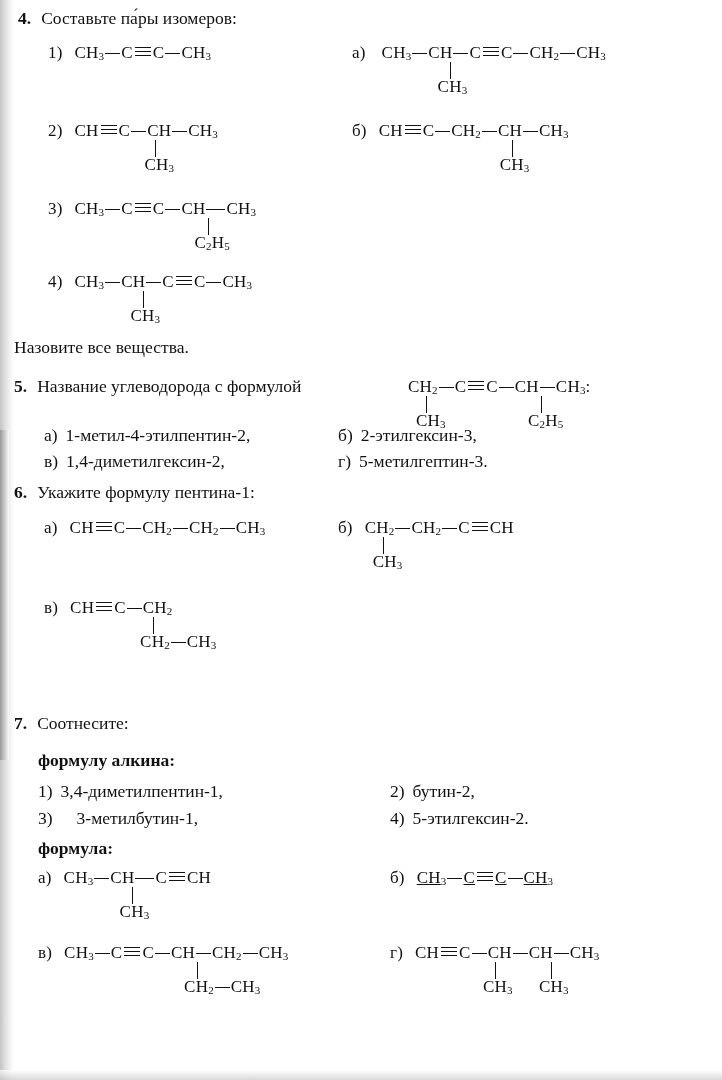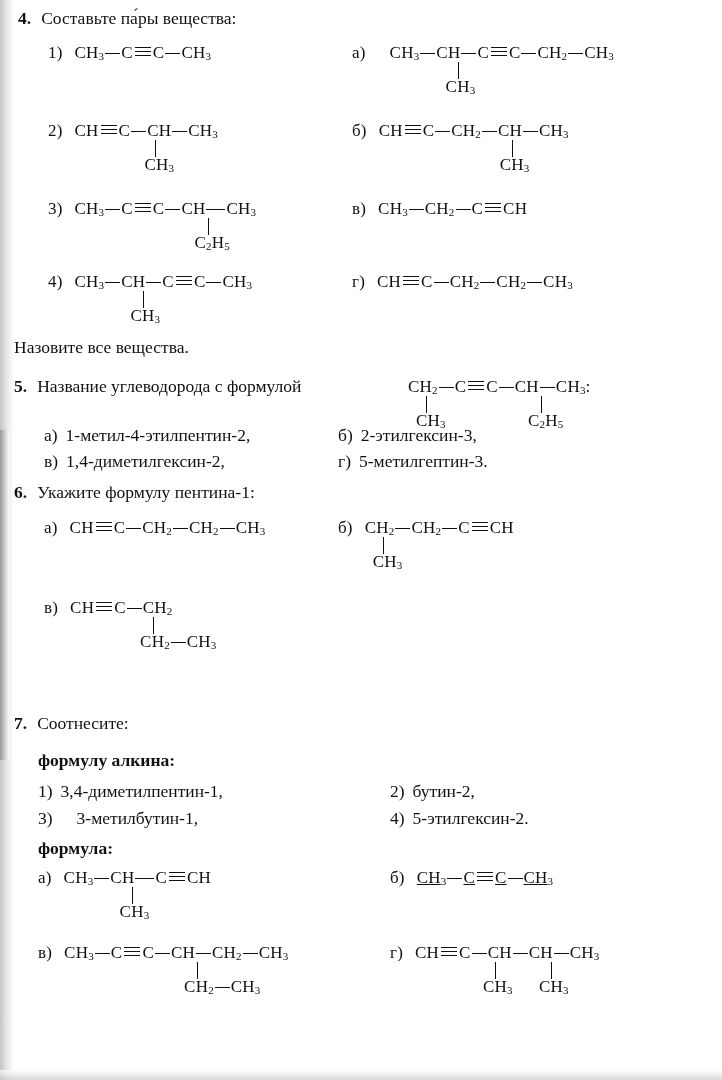--- a/index.html
+++ b/index.html
@@ -55,21 +55,21 @@
 <body>
 
 <div class="scan-left"></div>
 <div class="scan-left2"></div>
 <div class="scan-bottom"></div>
 
 <div class="page">
 
   <div class="task" style="left:18px; top:8px;">
     <span class="num txt">4.</span>
-    <span class="txt" style="margin-left:6px;">Составьте па́ры вещества:</span>
+    <span class="txt" style="margin-left:6px;">Составьте па́ры изомеров:</span>
   </div>
 
   <div class="task" style="left:48px; top:43px;">
     <span class="f">1)</span>
     <span class="f" style="margin-left:8px;">CH<sub>3</sub><span class="bond"></span>C<span class="tbond"><i></i></span>C<span class="bond"></span>CH<sub>3</sub></span>
   </div>
 
   <div class="task" style="left:48px; top:121px;">
     <span class="f">2)</span>
     <span class="f vbranch" style="margin-left:8px;">
@@ -92,45 +92,37 @@
     <span class="f">4)</span>
     <span class="f vbranch" style="margin-left:8px;">
       CH<sub>3</sub><span class="bond"></span>CH<span class="bond"></span>C<span class="tbond"><i></i></span>C<span class="bond"></span>CH<sub>3</sub>
       <span class="vline" style="left:68px; top:19px; height:17px;"></span>
       <span class="sub-lbl" style="left:56px; top:34px;">CH<sub style="font-size:11px;">3</sub></span>
     </span>
   </div>
 
   <div class="task" style="left:352px; top:43px;">
     <span class="f">а)</span>
-    <span class="f vbranch" style="margin-left:20px;">
+    <span class="f vbranch" style="margin-left:12px;">
       CH<sub>3</sub><span class="bond"></span>CH<span class="bond"></span>C<span class="tbond"><i></i></span>C<span class="bond"></span>CH<sub>2</sub><span class="bond"></span>CH<sub>3</sub>
       <span class="vline" style="left:68px; top:19px; height:17px;"></span>
       <span class="sub-lbl" style="left:56px; top:34px;">CH<sub style="font-size:11px;">3</sub></span>
     </span>
   </div>
 
   <div class="task" style="left:352px; top:121px;">
     <span class="f">б)</span>
     <span class="f vbranch" style="margin-left:8px;">
       CH<span class="tbond"><i></i></span>C<span class="bond"></span>CH<sub>2</sub><span class="bond"></span>CH<span class="bond"></span>CH<sub>3</sub>
       <span class="vline" style="left:133px; top:19px; height:17px;"></span>
       <span class="sub-lbl" style="left:121px; top:34px;">CH<sub style="font-size:11px;">3</sub></span>
     </span>
   </div>
 
-  <div class="task" style="left:352px; top:199px;">
-    <span class="f">в)</span>
-    <span class="f" style="margin-left:8px;">CH<sub>3</sub><span class="bond"></span>CH<sub>2</sub><span class="bond"></span>C<span class="tbond"><i></i></span>CH</span>
-  </div>
-
-  <div class="task" style="left:352px; top:272px;">
-    <span class="f">г)</span>
-    <span class="f" style="margin-left:8px;">CH<span class="tbond"><i></i></span>C<span class="bond"></span>CH<sub>2</sub><span class="bond"></span>CH<sub>2</sub><span class="bond"></span>CH<sub>3</sub></span>
-  </div>
+
 
   <div class="task" style="left:14px; top:337px;">
     <span class="txt">Назовите все вещества.</span>
   </div>
 
   <div class="task" style="left:14px; top:376px;">
     <span class="num txt">5.</span>
     <span class="txt" style="margin-left:6px;">Название углеводорода с формулой</span>
   </div>
 

